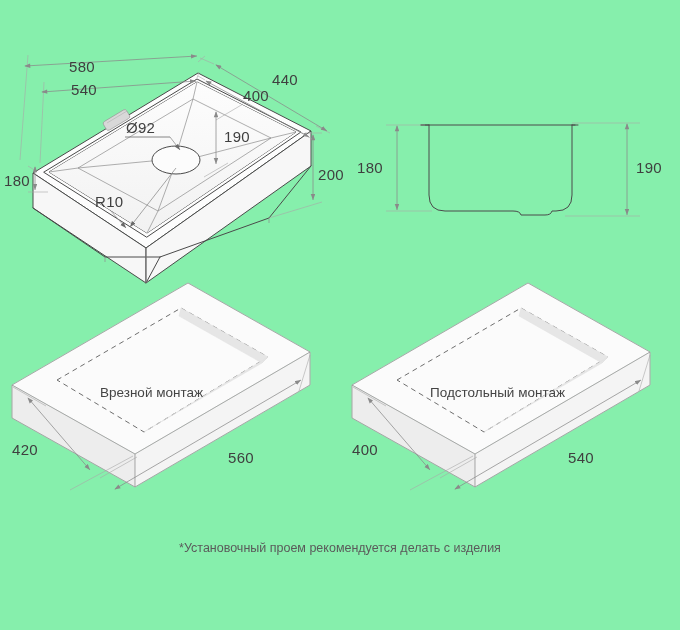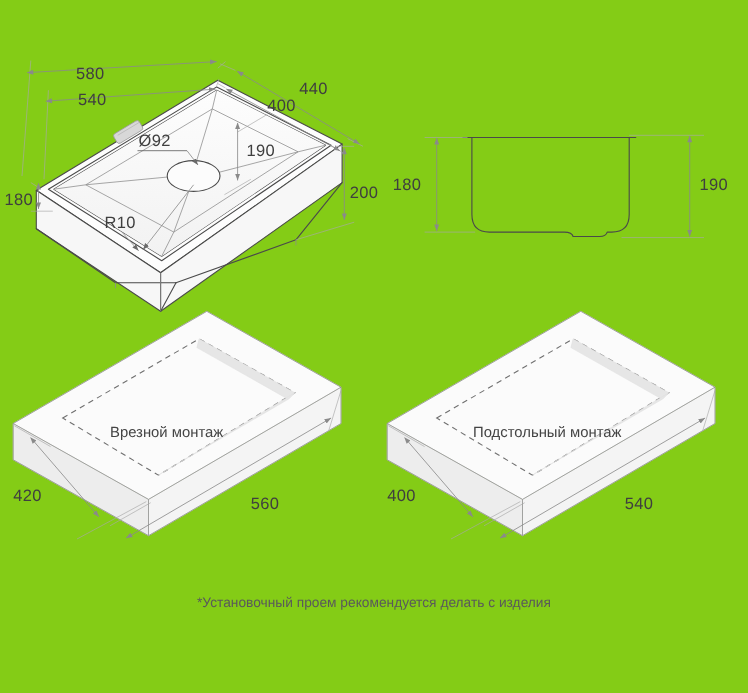--- a/index.html
+++ b/index.html
@@ -12,21 +12,21 @@
     width: 680px;
     height: 630px;
     overflow: hidden;
     font-family: "Liberation Sans", sans-serif;
     color: #3a3a3a;
   }
   #sheet {
     position: relative;
     width: 680px;
     height: 630px;
-    background: #84cc16;
+    background: #86efac;
   }
   #sheet svg {
     position: absolute;
     top: 0;
     left: 0;
     width: 680px;
     height: 630px;
   }
   text {
     font-family: "Liberation Sans", sans-serif;

